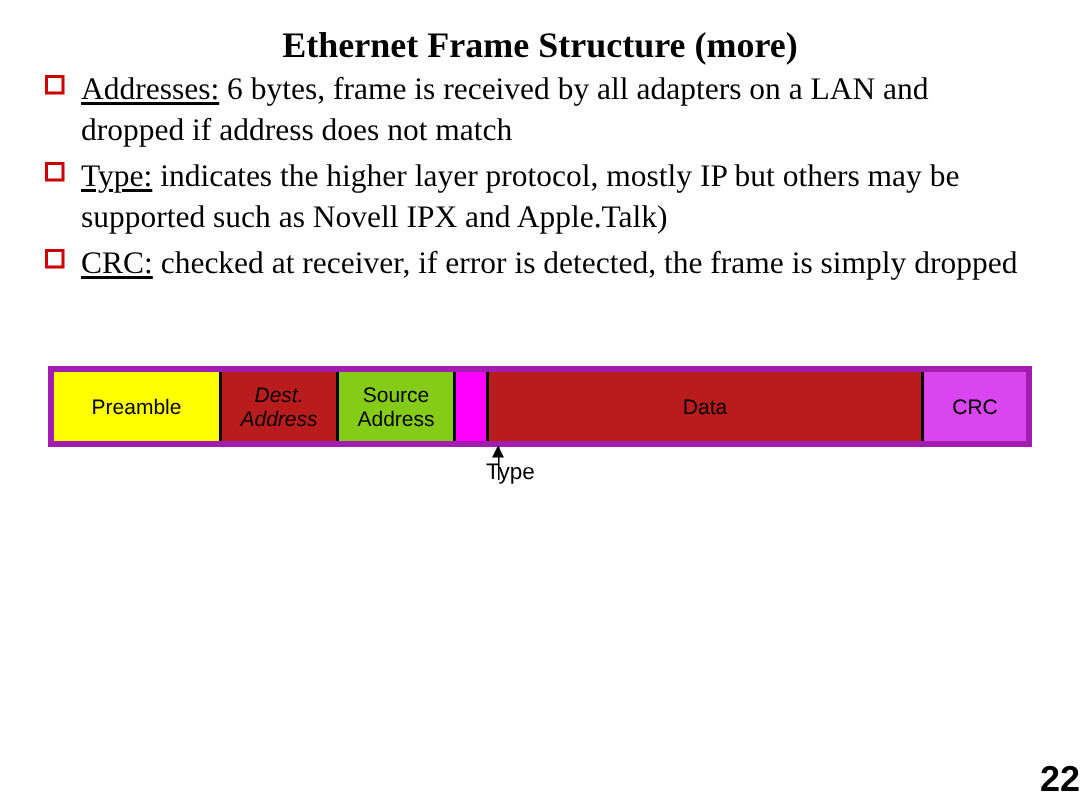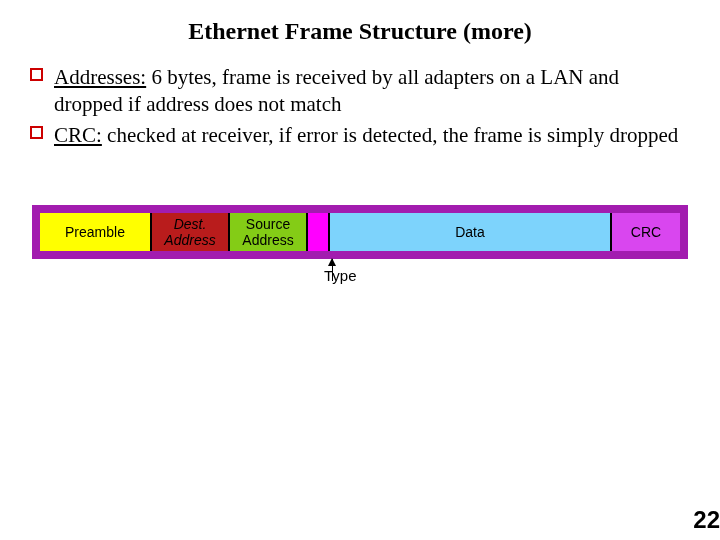--- a/index.html
+++ b/index.html
@@ -13,21 +13,21 @@
     position: relative;
     overflow: hidden;
   }
   .slide {
     padding: 18px 24px 0 24px;
   }
   .title {
     text-align: center;
     font-size: 24px;
     font-weight: bold;
-    margin-bottom: 19px;
+    margin-bottom: 1px;
   }
   .bullets {
     font-size: 21px;
     line-height: 1.28;
     padding: 0 4px;
   }
   .bullet-item {
     position: relative;
     padding-left: 26px;
     margin-bottom: 4px;
@@ -44,38 +44,38 @@
   .u { text-decoration: underline; }
 
   .frame-wrap {
     margin-top: 56px;
     padding: 0 8px;
   }
   .frame {
     display: flex;
     width: 100%;
     height: 54px;
-    border: 8px solid #a21caf;
+    border: 4px solid #a21caf;
   }
   .cell {
     display: flex;
     align-items: center;
     justify-content: center;
     font-family: Arial, Helvetica, sans-serif;
     font-size: 14px;
     text-align: center;
     border-right: 2px solid #000;
     line-height: 1.15;
   }
   .cell:last-child { border-right: none; }
   .preamble { background: #ffff00; flex: 0 0 112px; }
   .dest     { background: #b91c1c; flex: 0 0 78px; font-style: italic; }
   .source   { background: #84cc16; flex: 0 0 78px; }
   .type-col { background: #ff00ff; flex: 0 0 22px; }
-  .data-col { background: #7dd3fc; flex: 1 1 auto; text-align: right; }
+  .data-col { background: #b91c1c; flex: 1 1 auto; text-align: right; }
   .crc-col  { background: #d946ef; flex: 0 0 68px; }
 
   .type-label-row {
     position: relative;
     height: 40px;
     font-family: Arial, Helvetica, sans-serif;
     font-size: 15px;
   }
   .arrow-up {
     position: absolute;
@@ -116,20 +116,24 @@
 <div class="slide">
   <div class="title">Ethernet Frame Structure (more)</div>
 
   <div class="bullets">
     <div class="bullet-item">
       <span class="bullet-marker"></span>
       <span class="u">Addresses:</span><span> 6 bytes, frame is received by all adapters on a LAN and dropped if address does not match</span>
     </div>
     <div class="bullet-item">
       <span class="bullet-marker"></span>
+      <span class="u">Type:</span><span> indicates the higher layer protocol, mostly IP but others may be supported such as Novell IPX and Apple.Talk)</span>
+    </div>
+    <div class="bullet-item">
+      <span class="bullet-marker"></span>
       <span class="u">CRC:</span><span> checked at receiver, if error is detected, the frame is simply dropped</span>
     </div>
   </div>
 
   <div class="frame-wrap">
     <div class="frame">
       <div class="cell preamble">Preamble</div>
       <div class="cell dest">Dest.<br>Address</div>
       <div class="cell source">Source<br>Address</div>
       <div class="cell type-col"></div>

